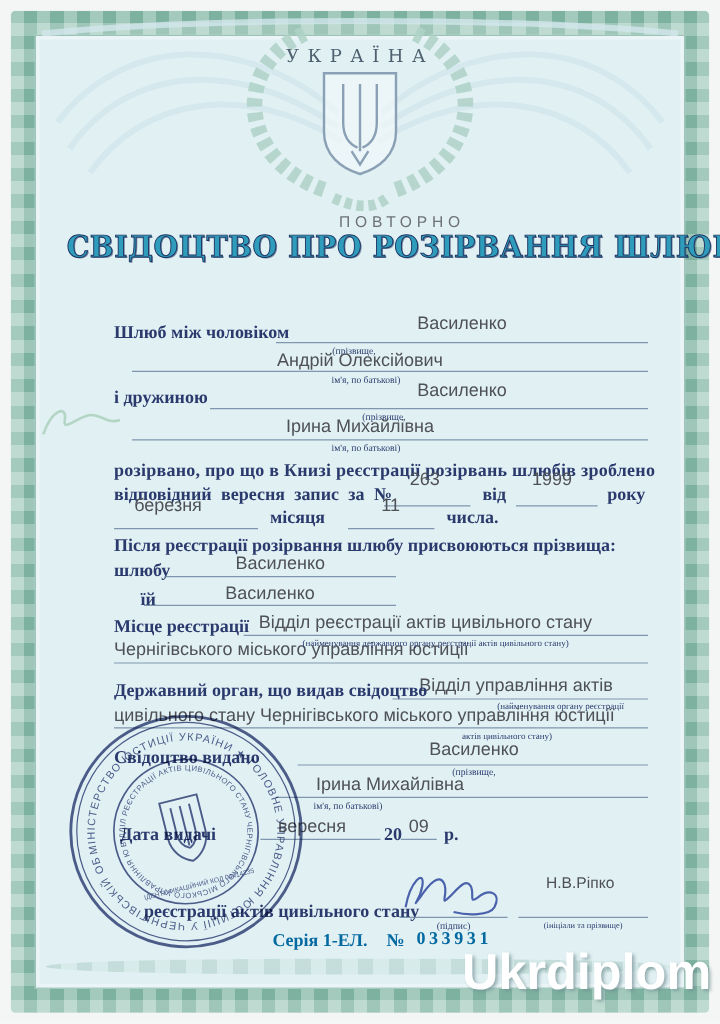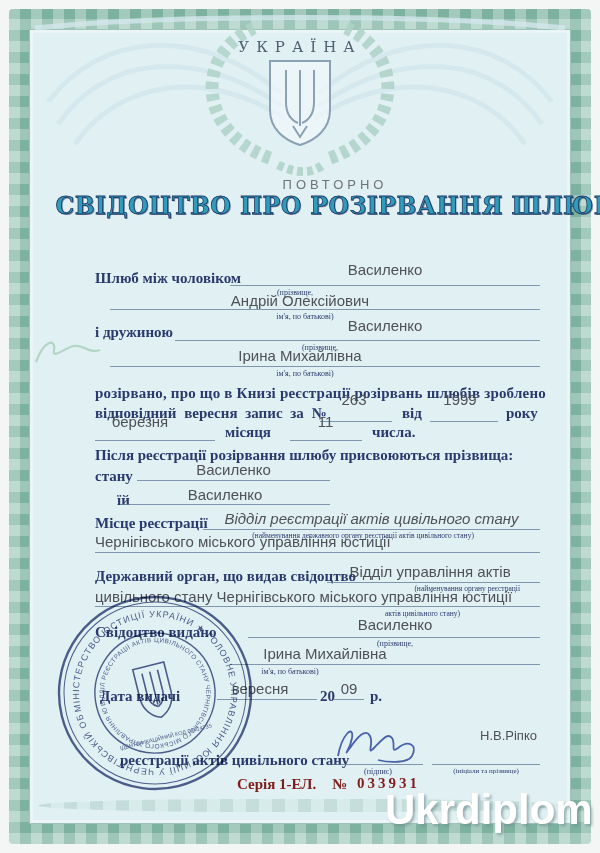--- a/index.html
+++ b/index.html
@@ -14,21 +14,21 @@
   .lbl{font:bold 15px "Liberation Serif",serif;color:#2b3a6d;white-space:nowrap;}
   .val{font:15px "Liberation Sans",sans-serif;color:#4e5157;white-space:nowrap;}
   .cap{font:8px "Liberation Serif",serif;color:#2b3a6d;white-space:nowrap;}
   .u{border-bottom:1px solid rgba(98,125,155,.78);height:1px;}
   .ctr{text-align:center;}
   .country{font:15px "DejaVu Serif",serif;color:#4f6070;letter-spacing:7px;}
   .dup{font:13px "Liberation Sans",sans-serif;color:#6d7277;letter-spacing:4px;}
   .title{font:bold 25px "DejaVu Serif",serif;color:#2e9cba;letter-spacing:.5px;white-space:nowrap;
          -webkit-text-stroke:.8px #1d3160;text-shadow:1.2px 1.2px 0 rgba(29,49,96,.55);
          transform:scaleX(.94);transform-origin:center;}
-  .serial{font:bold 15px "Liberation Serif",serif;color:#7f1d1d;white-space:nowrap;margin-left:10px;}
+  .serial{font:bold 15px "Liberation Serif",serif;color:#0369a1;white-space:nowrap;}
   .wm{font:bold 42px "Liberation Sans",sans-serif;color:#ffffff;white-space:nowrap;
       text-shadow:2px 2px 3px rgba(110,140,145,.65);z-index:30;}
   .stamp{z-index:20;mix-blend-mode:multiply;}
   .greenband{background:repeating-linear-gradient(90deg,rgba(110,165,145,.45) 0 13px,rgba(170,212,196,.30) 13px 26px);
              border-radius:50%/60%;opacity:.55;}
 </style>
 </head>
 <body>
 
 <div class="page">
@@ -96,27 +96,27 @@
   <div class="abs lbl" style="left:506px;top:405px;">року</div>
   <div class="abs val ctr" style="left:80px;top:413px;width:120px;">березня</div>
   <div class="abs val ctr" style="left:288px;top:413px;width:75px;">11</div>
   <div class="abs u" style="left:95px;top:439px;width:120px;"></div>
   <div class="abs lbl" style="left:225px;top:424px;">місяця</div>
   <div class="abs u" style="left:290px;top:439px;width:72px;"></div>
   <div class="abs lbl" style="left:372px;top:424px;">числа.</div>
 
   <div class="abs lbl" style="left:95px;top:447px;">Після реєстрації розірвання шлюбу присвоюються прізвища:</div>
   <div class="abs val ctr" style="left:137px;top:461px;width:193px;">Василенко</div>
-  <div class="abs lbl" style="left:95px;top:468px;">стану</div>
+  <div class="abs lbl" style="left:95px;top:468px;">шлюбу</div>
   <div class="abs u" style="left:137px;top:479px;width:193px;"></div>
   <div class="abs val ctr" style="left:120px;top:486px;width:210px;">Василенко</div>
   <div class="abs lbl" style="left:95px;top:492px;margin-left:22px;">їй</div>
   <div class="abs u" style="left:120px;top:503px;width:210px;"></div>
 
-  <div class="abs val ctr" style="left:203px;top:510px;width:337px;font-style:italic;">Відділ реєстрації актів цивільного стану</div>
+  <div class="abs val ctr" style="left:186px;top:510px;width:337px;">Відділ реєстрації актів цивільного стану</div>
   <div class="abs lbl" style="left:95px;top:515px;">Місце реєстрації</div>
   <div class="abs u" style="left:203px;top:528px;width:337px;"></div>
   <div class="abs val" style="left:95px;top:533px;">Чернігівського міського управління юстиції</div>
   <div class="abs cap ctr" style="left:203px;top:531px;width:320px;font-size:7.5px;">(найменування державного органу реєстрації актів цивільного стану)</div>
   <div class="abs u" style="left:95px;top:551px;width:445px;"></div>
 
   <div class="abs val ctr" style="left:330px;top:563px;width:200px;">Відділ управління актів</div>
   <div class="abs lbl" style="left:95px;top:568px;">Державний орган, що видав свідоцтво</div>
   <div class="abs u" style="left:327px;top:581px;width:213px;"></div>
   <div class="abs cap ctr" style="left:320px;top:584px;width:200px;font-size:7.5px;text-align:right;">(найменування органу реєстрації</div>
@@ -140,21 +140,21 @@
   <div class="abs u" style="left:334px;top:698px;width:30px;"></div>
   <div class="abs lbl" style="left:370px;top:688px;">р.</div>
 
   <div class="abs lbl" style="left:120px;top:752px;">реєстрації актів цивільного стану</div>
   <svg class="abs" style="left:330px;top:716px;z-index:21;" width="100" height="52" viewBox="0 0 100 52">
     <path d="M8,40 C12,18 24,8 22,22 C20,34 12,42 20,32 C28,20 36,12 40,20 C44,28 36,40 44,32
              C52,24 58,16 62,22 C66,28 60,38 68,32 C78,24 88,28 82,40 C78,47 60,47 48,44" stroke="#3952a3" stroke-width="1.8" fill="none" opacity=".9"></path>
   </svg>
   <div class="abs u" style="left:333px;top:763px;width:90px;"></div>
   <div class="abs cap ctr" style="left:333px;top:767px;width:90px;">(підпис)</div>
-  <div class="abs val" style="left:455px;top:728px;font-size:13px;margin-left:25px;">Н.В.Ріпко</div>
+  <div class="abs val" style="left:455px;top:728px;font-size:13px;">Н.В.Ріпко</div>
   <div class="abs u" style="left:432px;top:763px;width:108px;"></div>
   <div class="abs cap ctr" style="left:432px;top:767px;width:108px;font-size:7px;">(ініціали та прізвище)</div>
 
   <div class="abs serial" style="left:227px;top:776px;">Серія 1-ЕЛ.</div>
   <div class="abs serial" style="left:322px;top:776px;">№</div>
   <div class="abs serial" style="left:347px;top:775px;letter-spacing:3px;">033931</div>
 
   <div class="abs greenband" style="left:38px;top:799px;width:524px;height:13px;"></div>
 
   <svg class="abs stamp" style="left:50px;top:593px;transform:rotate(-14deg);opacity:.82;" width="210" height="200" viewBox="-105 -100 210 200">

